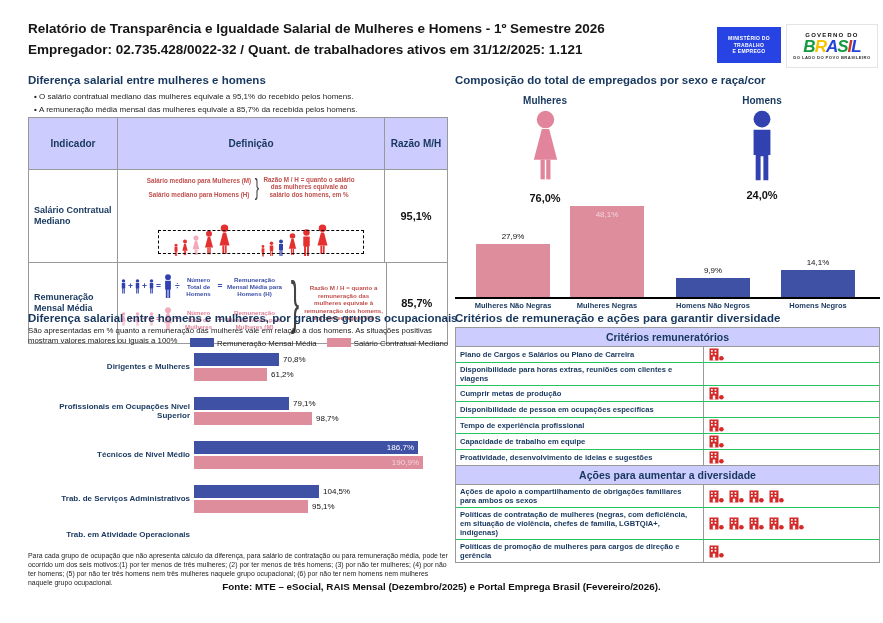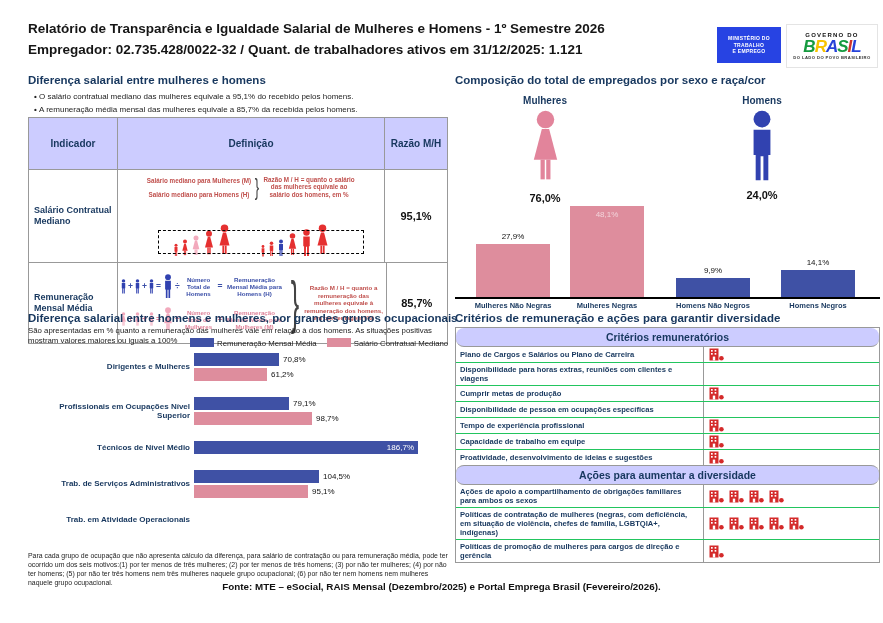--- a/index.html
+++ b/index.html
@@ -64,21 +64,21 @@
   .occ-row{display:flex;margin-bottom:16px;}
   .occ-label{flex:0 0 162px;text-align:right;padding-right:4px;font-size:8px;font-weight:bold;color:#17375E;
              align-self:center;line-height:9.5px;}
   .occ-bars{flex:1;display:flex;flex-direction:column;gap:2px;justify-content:center;}
   .occ-bar{height:13px;position:relative;}
   .occ-val{position:absolute;top:2px;font-size:8px;white-space:nowrap;}
   .footnote{position:absolute;left:28px;top:551px;width:424px;font-size:6.9px;line-height:9px;color:#222;text-align:left;}
   
   .crit{position:absolute;left:455px;top:327px;width:425px;border:1px solid #999;box-sizing:border-box;}
   .crit-header{background:#CCCCFF;text-align:center;font-size:10.5px;font-weight:bold;color:#17375E;padding:3px 4px;
-               border-bottom:1px solid #999;border-radius:8px;}
+               border-bottom:1px solid #999;}
   .crit-row{display:flex;border-bottom:1px solid #22c55e;min-height:15px;}
   .crit-row:last-child{border-bottom:none;}
   .crit-label{flex:0 0 248px;box-sizing:border-box;padding:2px 4px;font-size:7.6px;font-weight:bold;color:#17375E;
               line-height:9px;display:flex;align-items:center;border-right:1px solid #999;}
   .crit-icons{flex:1;display:flex;align-items:center;gap:5px;padding:1px 5px;}
   
   .fonte{position:absolute;left:0;right:0;top:581px;text-align:center;font-size:9.8px;font-weight:bold;color:#111;}
   .nota{position:absolute;left:12px;right:12px;top:595px;text-align:center;font-size:9.8px;font-weight:bold;
         color:#111;line-height:12.5px;}
 </style>
@@ -324,20 +324,23 @@
             <span class="occ-val" style="left: calc(100% + 4px); color: rgb(17, 17, 17);">98,7%</span>
           </div>
         </div>
       </div>
       <div class="occ-row">
         <div class="occ-label">Técnicos de Nível Médio</div>
         <div class="occ-bars">
           <div class="occ-bar" style="width: 224px; background: rgb(63, 81, 165);">
             <span class="occ-val" style="right: 4px; color: rgb(255, 255, 255);">186,7%</span>
           </div>
+          <div class="occ-bar" style="width: 229px; background: rgb(222, 141, 157);">
+            <span class="occ-val" style="right: 4px; color: rgb(242, 211, 218);">190,9%</span>
+          </div>
         </div>
       </div>
       <div class="occ-row">
         <div class="occ-label">Trab. de Serviços Administrativos</div>
         <div class="occ-bars">
           <div class="occ-bar" style="width: 125px; background: rgb(63, 81, 165);">
             <span class="occ-val" style="left: calc(100% + 4px); color: rgb(17, 17, 17);">104,5%</span>
           </div>
           <div class="occ-bar" style="width: 114px; background: rgb(222, 141, 157);">
             <span class="occ-val" style="left: calc(100% + 4px); color: rgb(17, 17, 17);">95,1%</span>

